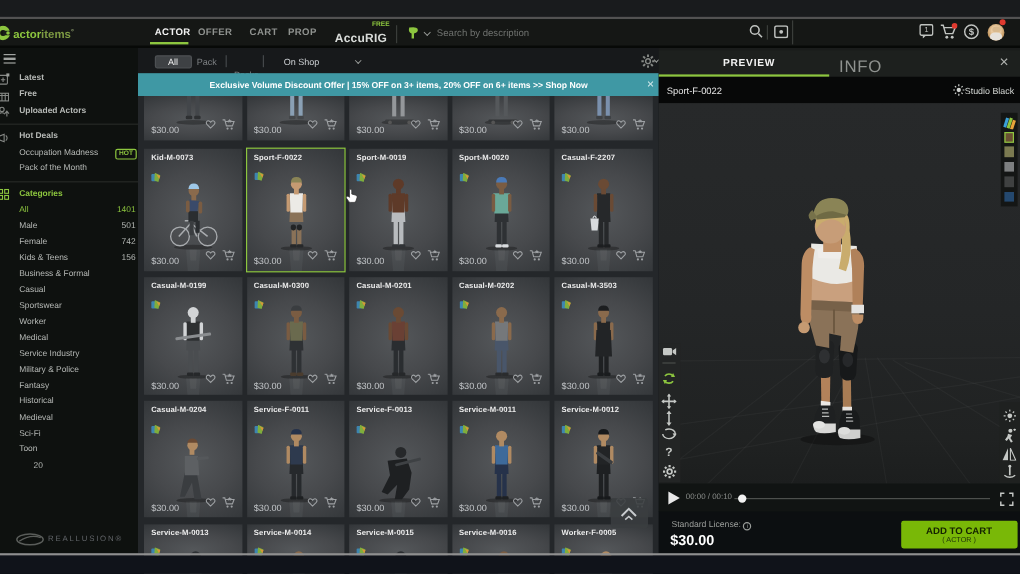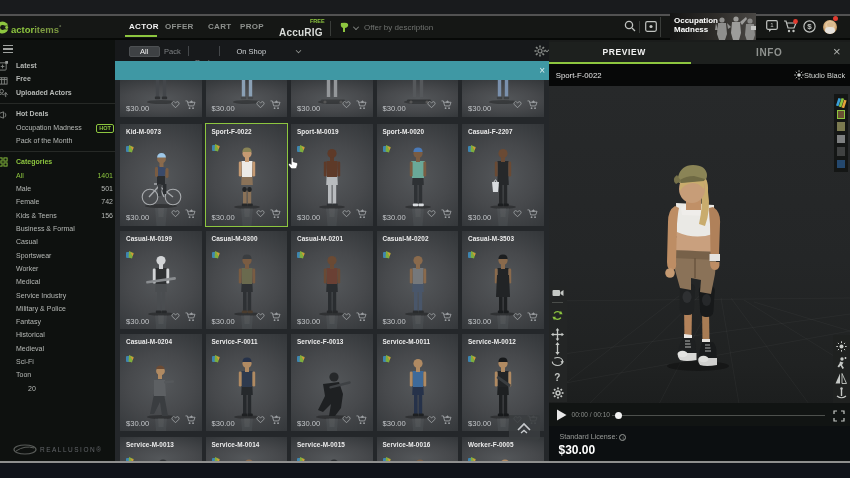--- a/index.html
+++ b/index.html
@@ -23,52 +23,31 @@
 <div class="abs" style="left:165px;top:22px;font-size:8px;font-weight:bold;letter-spacing:.3px;color:#8e918e">OFFER</div>
 <div class="abs" style="left:208px;top:22px;font-size:8px;font-weight:bold;letter-spacing:.3px;color:#8e918e">CART</div>
 <div class="abs" style="left:240px;top:22px;font-size:8px;font-weight:bold;letter-spacing:.3px;color:#8e918e">PROP</div>
 <div class="abs" style="left:279px;top:27px;font-size:10px;font-weight:bold;letter-spacing:.2px;color:#d8dbd8">AccuRIG</div>
 <div class="abs" style="left:310px;top:17.5px;font-size:5.5px;font-weight:bold;color:#8dc63f">FREE</div>
 <div class="abs" style="left:330px;top:21px;width:1px;height:15px;background:#3a3d3a"></div>
 <svg class="abs" style="left:338px;top:21px" width="13" height="13" viewBox="0 0 13 13">
       <path d="M3,2 Q9,1 10,3 Q11,6 7,7 L7,11 L5,11 L5,7 Q2,6 3,2 Z" fill="#8dc63f"></path>
     </svg>
 <div class="abs" style="left:353px;top:24px;width:6px;height:6px;border-right:1.4px solid #9a9d9a;border-bottom:1.4px solid #9a9d9a;transform:rotate(45deg) scale(.7)"></div>
-<div class="abs" style="left:364px;top:23px;font-size:8px;color:#6f726f">Offer by description</div>
+<div class="abs" style="left:364px;top:23px;font-size:8px;color:#6f726f">Search by description</div>
 <svg class="abs" style="left:624px;top:20px" width="12" height="12" viewBox="0 0 12 12">
       <circle cx="5" cy="5" r="3.6" fill="none" stroke="#c0c3c0" stroke-width="1.3"></circle>
       <line x1="8" y1="8" x2="11" y2="11" stroke="#c0c3c0" stroke-width="1.3"></line>
     </svg>
 <div class="abs" style="left:639px;top:21px;width:1px;height:12px;background:#3a3d3a"></div>
 <svg class="abs" style="left:645px;top:21px" width="12" height="11" viewBox="0 0 12 11">
       <rect x="0.7" y="0.7" width="10.6" height="9.6" rx="1.5" fill="none" stroke="#c0c3c0" stroke-width="1.2"></rect>
       <circle cx="6" cy="5.5" r="1.6" fill="#c0c3c0"></circle>
     </svg>
 <div class="abs" style="left:660px;top:17px;width:1px;height:20px;background:#3a3d3a"></div>
-<div class="abs" style="left:670px;top:12.5px;width:86px;height:27.5px;background:linear-gradient(90deg,#141414,#2e2c29 55%,#4a4845);overflow:hidden">
-      <div class="abs tt" style="left:4px;top:3px;font-size:8px;font-weight:bold;color:#fff;line-height:9.5px">Occupation<br>Madness</div>
-      <svg class="abs" style="left:44px;top:1px" width="42" height="27" viewBox="0 0 42 27">
-        <g fill="#8f8f8d">
-          <circle cx="8" cy="6" r="2.6"></circle>
-          <path d="M4,9 L12,9 L13,20 L11,26 L5,26 L3,20 Z"></path>
-          <path d="M2,9 L1,16 L4,16 Z"></path>
-          <path d="M13,9 L17,13 L14,15 Z"></path>
-        </g>
-        <g fill="#9c9c9a">
-          <circle cx="22" cy="5" r="2.6"></circle>
-          <path d="M18,8 L26,8 L27,19 L25,26 L19,26 L17,19 Z"></path>
-          <path d="M26,8 L32,3 L33,5 L28,11 Z"></path>
-        </g>
-        <g fill="#8a8a88">
-          <circle cx="36" cy="7" r="2.6"></circle>
-          <path d="M32,10 L40,10 L41,21 L39,27 L33,27 L31,21 Z"></path>
-          <rect x="37" y="12" width="5" height="4" fill="#c5c5c3"></rect>
-        </g>
-      </svg>
-    </div>
 <svg class="abs" style="left:766px;top:20px" width="12" height="12" viewBox="0 0 12 12">
       <rect x="0.7" y="0.7" width="10.6" height="8.6" rx="1.2" fill="none" stroke="#c0c3c0" stroke-width="1.2"></rect>
       <path d="M3,9.3 L3,12 L6,9.3 Z" fill="#c0c3c0"></path>
       <text x="6" y="7" font-size="6" fill="#c0c3c0" text-anchor="middle">1</text>
     </svg>
 <svg class="abs" style="left:783px;top:19px" width="15" height="15" viewBox="0 0 15 15">
       <path d="M1,2 L3,2 L5,9 L11,9 L13,4 L4,4" fill="none" stroke="#c0c3c0" stroke-width="1.2"></path>
       <circle cx="6" cy="12" r="1.2" fill="#c0c3c0"></circle>
       <circle cx="10.5" cy="12" r="1.2" fill="#c0c3c0"></circle>
       <circle cx="12.5" cy="2.5" r="2.4" fill="#e03a2f"></circle>
@@ -168,20 +147,21 @@
         <line x1="0.5" y1="6" x2="2.5" y2="6"></line>
         <line x1="9.5" y1="6" x2="11.5" y2="6"></line>
         <line x1="2" y1="2" x2="3.6" y2="3.6"></line>
         <line x1="8.4" y1="8.4" x2="10" y2="10"></line>
         <line x1="10" y1="2" x2="8.4" y2="3.6"></line>
         <line x1="3.6" y1="8.4" x2="2" y2="10"></line>
       </g>
     </svg>
 <div class="abs" style="left:545px;top:48px;width:4px;height:4px;border-right:1.1px solid #9a9d9a;border-bottom:1.1px solid #9a9d9a;transform:rotate(45deg) scale(.8)"></div>
 <div class="abs" style="left:115.4px;top:61px;width:433.6px;height:19px;background:#3f98a4">
+      <div class="abs tt" style="left:0;top:5px;width:100%;text-align:center;font-size:7.2px;font-weight:bold;color:#fff">Exclusive Volume Discount Offer | 15% OFF on 3+ items, 20% OFF on 6+ items &gt;&gt; Shop Now</div>
       <div class="abs" style="right:4px;top:3.5px;font-size:10px;color:#d8ecee">×</div>
     </div>
 
 <div class="abs" style="left:120px;top:80px;width:81.5px;height:36.5px;background:radial-gradient(ellipse 90% 70% at 50% 52%,#54575a 0%,#47494c 45%,#393c3f 78%,#303336 100%);overflow:hidden">
       <svg class="abs" style="left:8px;top:-8px" width="66" height="33" viewBox="0 0 66 33">
         <ellipse cx="33" cy="30" rx="14" ry="2" fill="rgba(0,0,0,.3)"></ellipse>
         <rect x="27.8" y="0" width="3.4" height="25" fill="#43464a"></rect>
         <rect x="34.8" y="0" width="3.4" height="25" fill="#43464a"></rect>
         <rect x="26.8" y="24.5" width="5.4" height="2.8" rx="1" fill="#2e3032"></rect>
         <rect x="33.8" y="24.5" width="5.4" height="2.8" rx="1" fill="#2e3032"></rect>
@@ -836,21 +816,21 @@
     </div>
 <div class="abs" style="left:509px;top:414.5px;width:30.5px;height:25.5px;background:rgba(58,61,64,.88);border-radius:3px">
       <svg class="abs" style="left:7px;top:6px" width="16" height="13" viewBox="0 0 16 13">
         <path d="M2,9 L8,3 L14,9" fill="none" stroke="#c8cbce" stroke-width="1.6"></path>
         <path d="M5,12 L8,9.4 L11,12" fill="none" stroke="#c8cbce" stroke-width="1.3"></path>
       </svg>
     </div>
 <div class="abs" style="left:549.2px;top:40px;width:300.79999999999995px;height:421px;background:#1a1c1b"></div>
 <div class="abs" style="left:549.2px;top:42px;width:300.79999999999995px;height:21.5px;background:#1d201e"></div>
 <div class="abs" style="left:549.2px;top:47px;width:150px;text-align:center;font-size:8.5px;font-weight:bold;letter-spacing:.6px;color:#f2f2f2">PREVIEW</div>
-<div class="abs" style="left:699.2px;top:47px;width:140px;text-align:center;font-size:10px;font-weight:bold;letter-spacing:.6px;color:#8f928f">INFO</div>
+<div class="abs" style="left:699.2px;top:47px;width:140px;font-size:14px;font-weight:normal;letter-spacing:.6px;color:#8f928f">INFO</div>
 <div class="abs" style="left:833px;top:44px;font-size:13px;color:#b0b3b0">×</div>
 <div class="abs" style="left:549.2px;top:61.5px;width:142px;height:2px;background:#8dc63f"></div>
 <div class="abs" style="left:549.2px;top:63.5px;width:300.79999999999995px;height:22px;background:#070808"></div>
 <div class="abs" style="left:555.7px;top:70.5px;font-size:7.8px;color:#e5e5e5">Sport-F-0022</div>
 <svg class="abs" style="left:793.5px;top:70px" width="10" height="10" viewBox="0 0 10 10">
       <circle cx="5" cy="5" r="1.8" fill="#d0d3d0"></circle>
       <g stroke="#d0d3d0" stroke-width="1">
         <line x1="5" y1="0.3" x2="5" y2="1.8"></line>
         <line x1="5" y1="8.2" x2="5" y2="9.7"></line>
         <line x1="0.3" y1="5" x2="1.8" y2="5"></line>
@@ -1006,17 +986,21 @@
       <g fill="none" stroke="#c5c8c5" stroke-width="1.2">
         <path d="M1,4 L1,1 L4,1"></path>
         <path d="M8,1 L11,1 L11,4"></path>
         <path d="M11,8 L11,11 L8,11"></path>
         <path d="M4,11 L1,11 L1,8"></path>
       </g>
     </svg>
 <div class="abs" style="left:549.2px;top:425.5px;width:300.79999999999995px;height:35.5px;background:#0c0f11"></div>
 <div class="abs tt" style="left:559.5px;top:431.5px;font-size:7.2px;color:#9a9d9a">Standard License: <span style="display:inline-block;width:7px;height:7px;border:1px solid #9a9d9a;border-radius:50%;font-size:5px;text-align:center;line-height:6.5px;vertical-align:-1px">i</span></div>
 <div class="abs" style="left:558.5px;top:442.5px;font-size:12px;font-weight:bold;color:#fff">$30.00</div>
+<div class="abs" style="left:750.5px;top:434px;width:97.5px;height:22.5px;background:#79b807;border-radius:2px;text-align:center">
+      <div style="font-size:8px;font-weight:bold;color:#142201;margin-top:4px">ADD TO CART</div>
+      <div style="font-size:6px;color:#20350a;margin-top:0.5px">( ACTOR )</div>
+    </div>
 <svg class="abs" style="left:288px;top:157px;z-index:50" width="10.5" height="12.5" viewBox="0 0 13 15">
       <path d="M4,1 Q5.4,0 6.4,1.6 L6.4,5.6 L10.8,6.8 Q12.4,7.4 11.8,9.4 L10.6,13 Q10.2,14.2 8.8,14.2 L5,14.2 Q4,14.2 3.2,13.2 L1,10 Q0.2,8.8 1.2,8 Q2.2,7.4 3.4,8.4 L4,9 Z" fill="#fff" stroke="#333" stroke-width="0.8"></path>
     </svg>
 <div class="abs" style="left:0;top:460.8px;width:850px;height:2.4px;background:#8f8f8f;z-index:60"></div>
 <div class="abs" style="left:0;top:463.2px;width:850px;height:14.8px;background:#10131a;z-index:60"></div>
 </div>
 </body></html>

